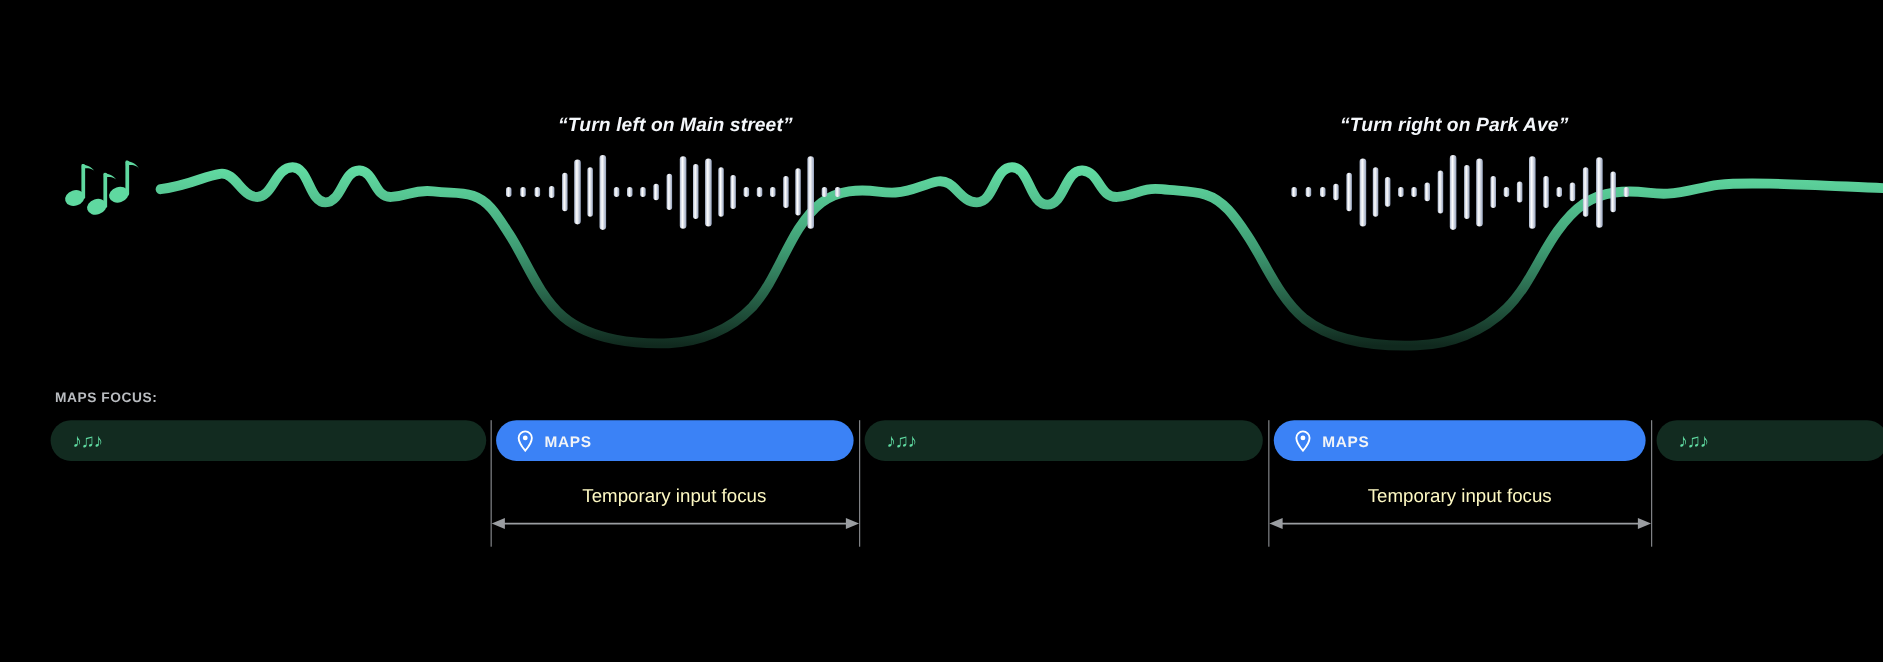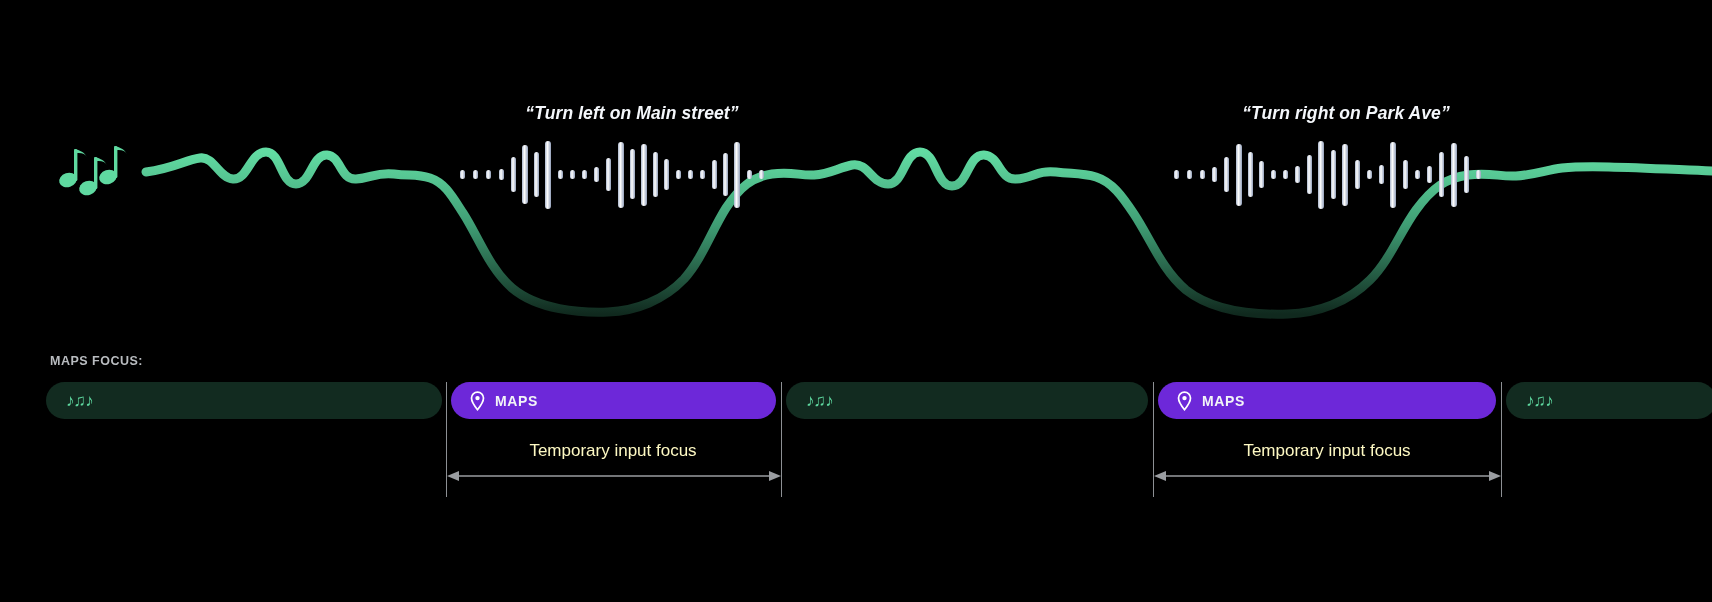--- a/index.html
+++ b/index.html
@@ -18,38 +18,38 @@
     position:absolute;
     font-size:17.5px;
     font-weight:bold;
     font-style:italic;
     color:#f4f7fb;
     letter-spacing:.1px;
     white-space:nowrap;
     text-align:center;
     transform:translateX(-50%);
   }
-  #quote-1{left:632px;top:103px;}
-  #quote-2{left:1322px;top:103px;margin-left:24px;}
+  #quote-1{left:614px;top:103px;}
+  #quote-2{left:1322px;top:103px;}
 
   
   .focus-label{
     position:absolute;left:50px;top:354px;
     font-size:12.5px;font-weight:bold;letter-spacing:.5px;
     color:#b9bcc0;
   }
 
   .track{position:absolute;left:0;top:382px;width:1712px;height:40px;}
 
   .pill{
     position:absolute;height:37px;border-radius:19px;
     display:flex;align-items:center;box-sizing:border-box;
   }
   .pill.music{background:#122b20;padding-left:20px;}
-  .pill.maps{background:#6d28d9;padding-left:18px;}
+  .pill.maps{background:#3b82f6;padding-left:18px;}
 
   .pill .notes{
     color:#5fd9a0;font-size:17px;line-height:1;
     letter-spacing:-1px;
   }
   .pill .maps-label{
     color:#f2f4f7;font-size:14px;font-weight:bold;
     letter-spacing:.6px;margin-left:9px;
   }
   .pin-icon{width:17px;height:20px;display:block;flex:none;}

